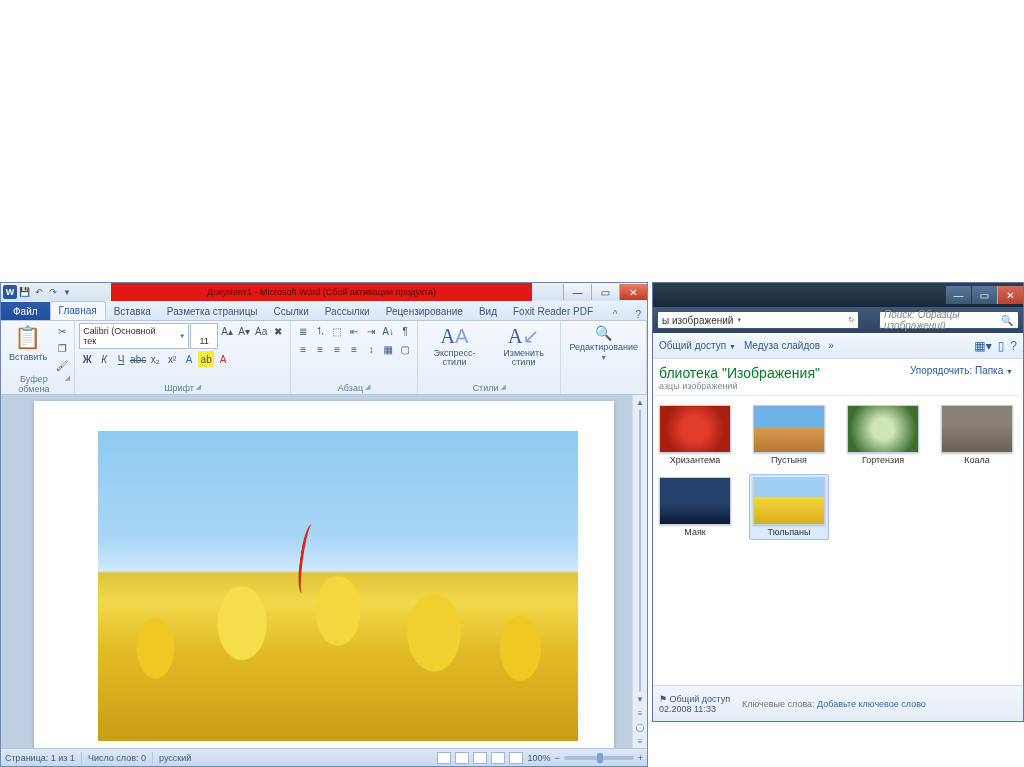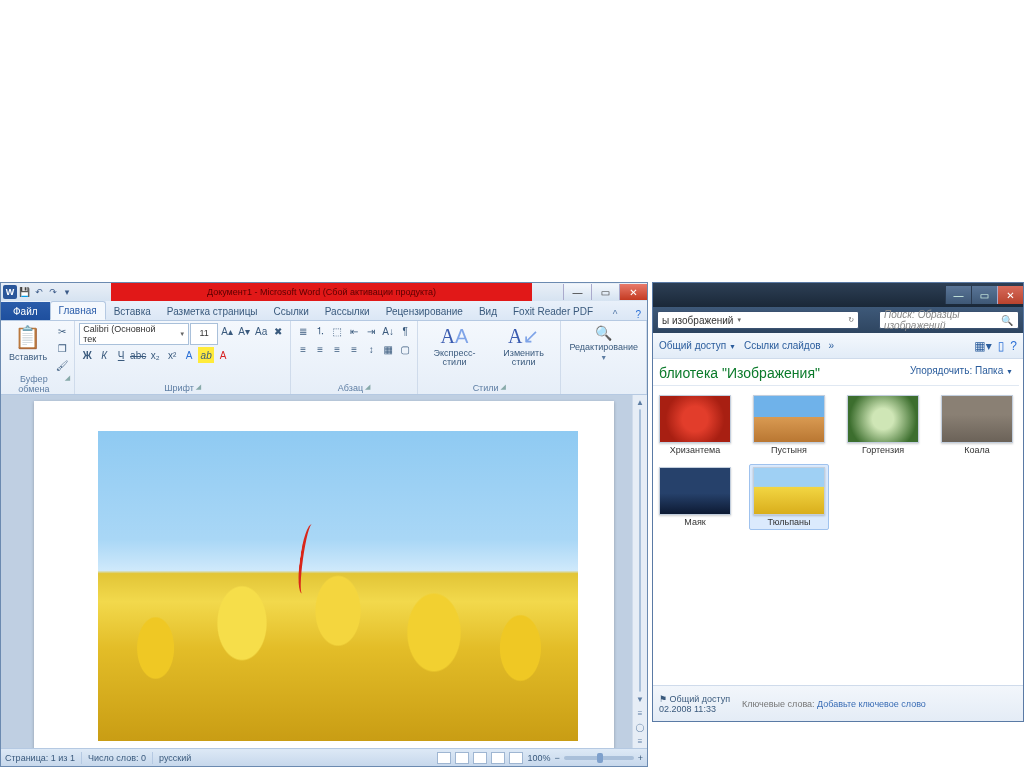--- a/index.html
+++ b/index.html
@@ -26,21 +26,21 @@
 .ribbon { height: 74px; background: linear-gradient(#f4f8fd,#e6eef8); border-bottom: 1px solid #b5c9e2; display: flex; font-size: 9px; }
 .rgroup { border-right: 1px solid #cfdbeb; display:flex; flex-direction:column; padding: 2px 4px 0; }
 .rgroup .body { flex:1; display:flex; gap:3px; align-items:flex-start; }
 .rgroup .label { text-align:center; color:#5d7da3; font-size:9px; padding:1px 0; display:flex; justify-content:center; gap:2px;}
 .rgroup .label .dlg { font-size:7px; color:#8aa; }
 .big-btn { display:flex; flex-direction:column; align-items:center; gap:2px; padding:2px 4px; color:#3a5a7d; }
 .big-btn .ic { font-size:22px; }
 .big-btn .txt { font-size:9px; text-align:center; line-height:1.05; }
 .font-box { display:flex; flex-direction:column; gap:2px; }
 .font-row1 { display:flex; gap:1px; }
-.combo { height:22px; border:1px solid #a9c0da; background:#fff; font-size:9px; display:flex; align-items:center; padding:4px 3px; gap:12px; color:#333;}
+.combo { height:22px; border:1px solid #a9c0da; background:#fff; font-size:9px; display:flex; align-items:center; padding:12px 3px; gap:12px; color:#333;}
 .combo .dd { font-size:6px; color:#666; }
 .ic-btn { width:16px; height:16px; border:1px solid transparent; display:flex; align-items:center; justify-content:center; font-size:10px; color:#3a5a7d; }
 .para-box { display:flex; flex-direction:column; gap:2px;}
 .styles-box { display:flex; gap:4px; align-items:center;}
 .style-big { display:flex; flex-direction:column; align-items:center; gap:1px; padding:1px 2px; }
 .style-big .AA { font-family: "Times New Roman", serif; font-size:20px; color:#3a5bb0; }
 .style-big .AA .a2{ color:#7fa4e8; }
 .style-big .txt{ font-size:9px; text-align:center; line-height:1.05; color:#3a5a7d;}
 
 .doc-area { flex:1; background:#bfcfe2; overflow:auto; position:relative; }
@@ -184,21 +184,21 @@
               </span>
             <span class="ic-btn">
                 <u>Ч</u>
               </span>
             <span class="ic-btn">
                 <s>abc</s>
               </span>
             <span class="ic-btn">x₂</span>
             <span class="ic-btn">x²</span>
             <span class="ic-btn" style="color:#2a6fd6;">A</span>
-            <span class="ic-btn" style="background:#ffeb3b;font-style:italic;">ab</span>
+            <span class="ic-btn" style="background:#ffeb3b;">ab</span>
             <span class="ic-btn" style="color:#d62222;">A</span>
           </div>
         </div>
       </div>
       <div class="label">
           <span>Шрифт</span>
           <span class="dlg">◢</span>
         </div>
     </div>
 
@@ -313,35 +313,36 @@
       <span class="crumb-dd">▾</span>
       <span style="margin-left:auto;" class="crumb-dd">↻</span>
     </div>
     <div class="exp-search">
       <span>Поиск: Образцы изображений</span>
       <span class="mag" style="margin-left:auto;">🔍</span>
     </div>
   </div>
   <div class="exp-toolbar">
     <span><span>Общий доступ</span> <span class="tb-dd">▼</span></span>
-    <span>Ссылки слайдов</span>
+    <span>Медуза слайдов</span>
     <span>»</span>
     <div class="right">
       <span class="tool-ic">▦▾</span>
       <span class="tool-ic" style="color:#2a6fd6;">▯</span>
       <span class="tool-ic" style="color:#2a6fd6;">?</span>
     </div>
   </div>
   <div class="exp-body">
     <div class="lib-header">
       <span class="arr">
         <span>Упорядочить:</span>
         <span><span>Папка</span> <span class="dd">▼</span></span>
       </span>
       <div class="title">блиотека "Изображения"</div>
+      <div class="sub">азцы изображений</div>
     </div>
     <div class="thumbs" id="thumbs">
         <div class="thumb-item">
           <div class="pic chrys"></div>
           <span>Хризантема</span>
         </div>
         <div class="thumb-item">
           <div class="pic desert"></div>
           <span>Пустыня</span>
         </div>

